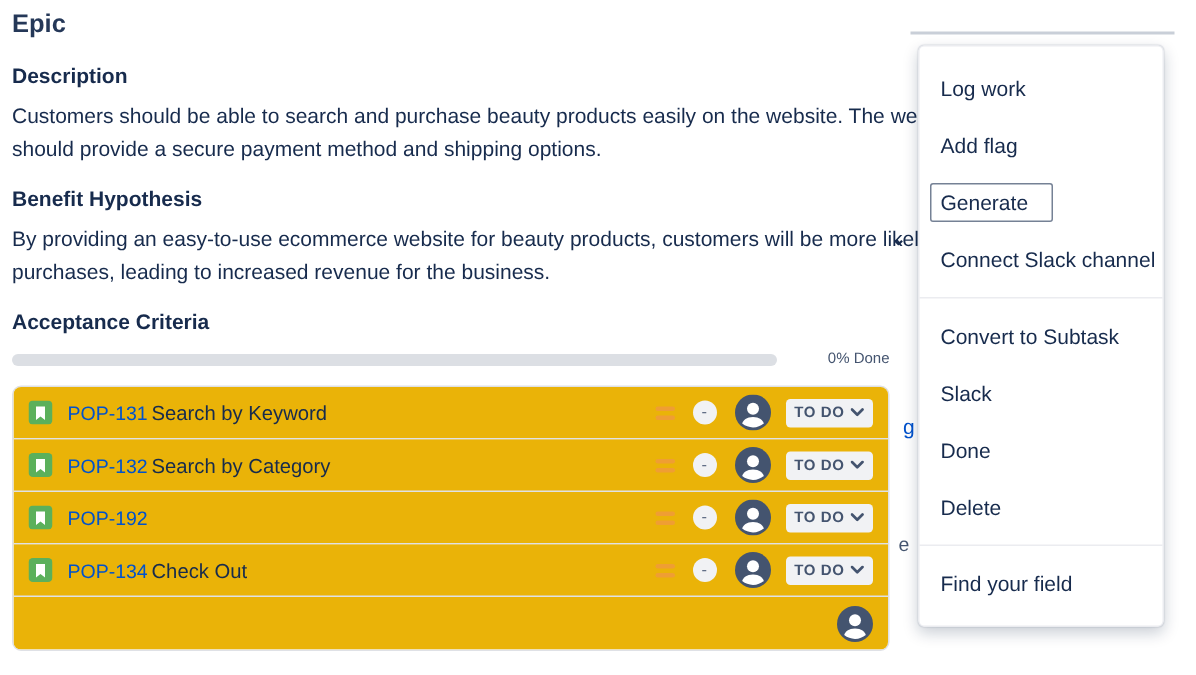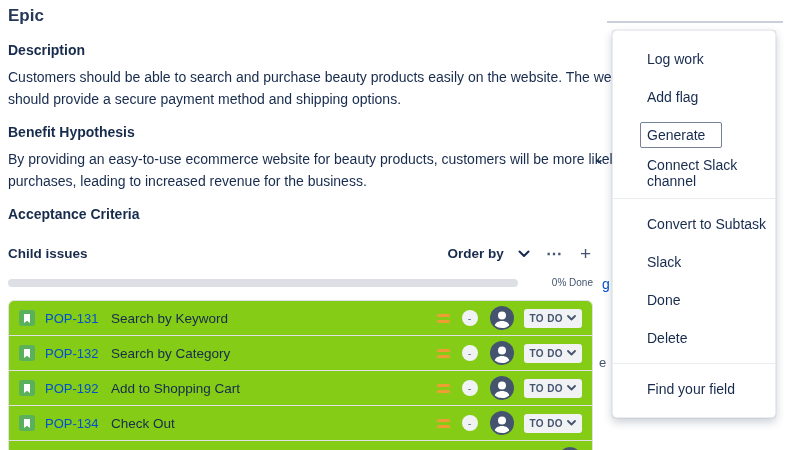--- a/index.html
+++ b/index.html
@@ -25,26 +25,26 @@
 
   
   .progress-row { margin-top:12px; display:flex; align-items:center; }
   .progress-track { flex:0 0 510px; height:8px; border-radius:4px; background:#DCDFE4; }
   .progress-label { margin-left:auto; font-size:10px; color:#44546F; }
 
   
   .issue-list { margin-top:12px; border:1px solid #DFE1E6; border-radius:6px;
     overflow:hidden; background:#fff; }
   .row { height:35px; display:flex; align-items:center; padding:0 10px;
-    border-bottom:1px solid #DFE1E6; background:#84cc16; }
+    border-bottom:1px solid #DFE1E6; background:#eab308; }
   .row:last-child { border-bottom:none; }
   .story-icon { width:16px; height:16px; flex:0 0 16px; display:block; }
   .issue-key { margin-left:10px; width:56px; font-size:13px; font-weight:500;
     color:#0052CC; text-decoration:none; }
-  .issue-title { margin-left:10px; font-size:13.5px; color:#172B4D; }
+  .issue-title { font-size:13.5px; color:#172B4D; }
   .row-right { margin-left:auto; display:flex; align-items:center; }
   .priority { display:flex; flex-direction:column; gap:3px; }
   .priority i { display:block; width:13px; height:3px; border-radius:1.5px; background:#EF9E33; }
   .minus-badge { margin-left:12px; min-width:16px; height:16px; border-radius:8px;
     background:#F1F2F4; color:#626F86; font-size:11px; line-height:16px;
     text-align:center; padding:0 4px; }
   .avatar { margin-left:12px; width:24px; height:24px; border-radius:50%;
     display:block; border:none; padding:0; background:none; cursor:pointer; }
   .status-chip { margin-left:10px; display:flex; align-items:center; gap:4px;
     background:#F1F2F4; border:none; border-radius:3px; padding:4px 6px;
@@ -58,21 +58,21 @@
   .frag-chevron { left:594px; top:152px; font-size:12px; font-weight:700; color:#172B4D; }
   .frag-g { left:602px; top:276px; font-size:14px; color:#0052CC; }
   .frag-e { left:599px; top:355px; font-size:13px; color:#44546F; }
 
   
   .context-menu { position:absolute; left:612px; top:30px; width:164px; z-index:10;
     background:#fff; border:1px solid #EBECF0; border-radius:4px;
     box-shadow:0 4px 10px rgba(9,30,66,.22), 0 0 1px rgba(9,30,66,.31);
     padding:9px 0; }
   .menu-item { height:38px; display:flex; align-items:center; padding-left:14px;
-    font-size:14px; color:#172B4D; cursor:pointer;margin-left:20px; }
+    font-size:14px; color:#172B4D; cursor:pointer; }
   .menu-divider { height:0; border-top:1px solid #EBECF0; margin:6px 0; }
   .focus-box { display:inline-block; border:1px solid #758195; border-radius:2px;
     padding:4px 16px 4px 6px; margin-left:-7px; }
 </style>
 </head>
 <body>
 
 <div class="page">
 
   <div class="content">
@@ -81,33 +81,20 @@
     <div class="sec-heading">Description</div>
     <div class="tline">Customers should be able to search and purchase beauty products easily on the website. The website</div>
     <div class="tline">should provide a secure payment method and shipping options.</div>
 
     <div class="sec-heading">Benefit Hypothesis</div>
     <div class="tline">By providing an easy-to-use ecommerce website for beauty products, customers will be more likely to make</div>
     <div class="tline">purchases, leading to increased revenue for the business.</div>
 
     <div class="sec-heading">Acceptance Criteria</div>
 
-    <div class="ci-header">
-      <span class="ci-heading">Child issues</span>
-      <span class="ci-controls">
-        <button class="orderby-btn">
-          <span>Order by</span>
-          <svg class="chev" width="12" height="8" viewBox="0 0 12 8">
-              <path d="M1.5 1.5L6 6l4.5-4.5" fill="none" stroke="#172B4D" stroke-width="2" stroke-linecap="round" stroke-linejoin="round"></path>
-            </svg>
-        </button>
-        <button class="icon-btn">⋯</button>
-        <button class="icon-btn plus">+</button>
-      </span>
-    </div>
 
     <div class="progress-row">
       <div class="progress-track"></div>
       <span class="progress-label">0% Done</span>
     </div>
 
     <div class="issue-list">
 
       <div class="row">
         <svg class="story-icon" viewBox="0 0 16 16">
@@ -162,21 +149,20 @@
           </button>
         </span>
       </div>
 
       <div class="row">
         <svg class="story-icon" viewBox="0 0 16 16">
             <rect width="16" height="16" rx="3" fill="#5BB05B"></rect>
             <path d="M5 4h6v9l-3-2.3L5 13z" fill="#fff"></path>
           </svg>
         <a class="issue-key" href="#">POP-192</a>
-        <span class="issue-title">Add to Shopping Cart</span>
         <span class="row-right">
           <span class="priority">
               <i></i>
               <i></i>
             </span>
           <span class="minus-badge">-</span>
           <button class="avatar"><svg width="24" height="24" viewBox="0 0 24 24">
                 <circle cx="12" cy="12" r="12" fill="#44546F"></circle>
                 <circle cx="12" cy="9.5" r="4" fill="#fff"></circle>
                 <path d="M12 15c-4.2 0-6.7 2.2-7.2 4.4A11.9 11.9 0 0 0 12 22c2.8 0 5.3-1 7.2-2.6C18.7 17.2 16.2 15 12 15z" fill="#fff"></path>

